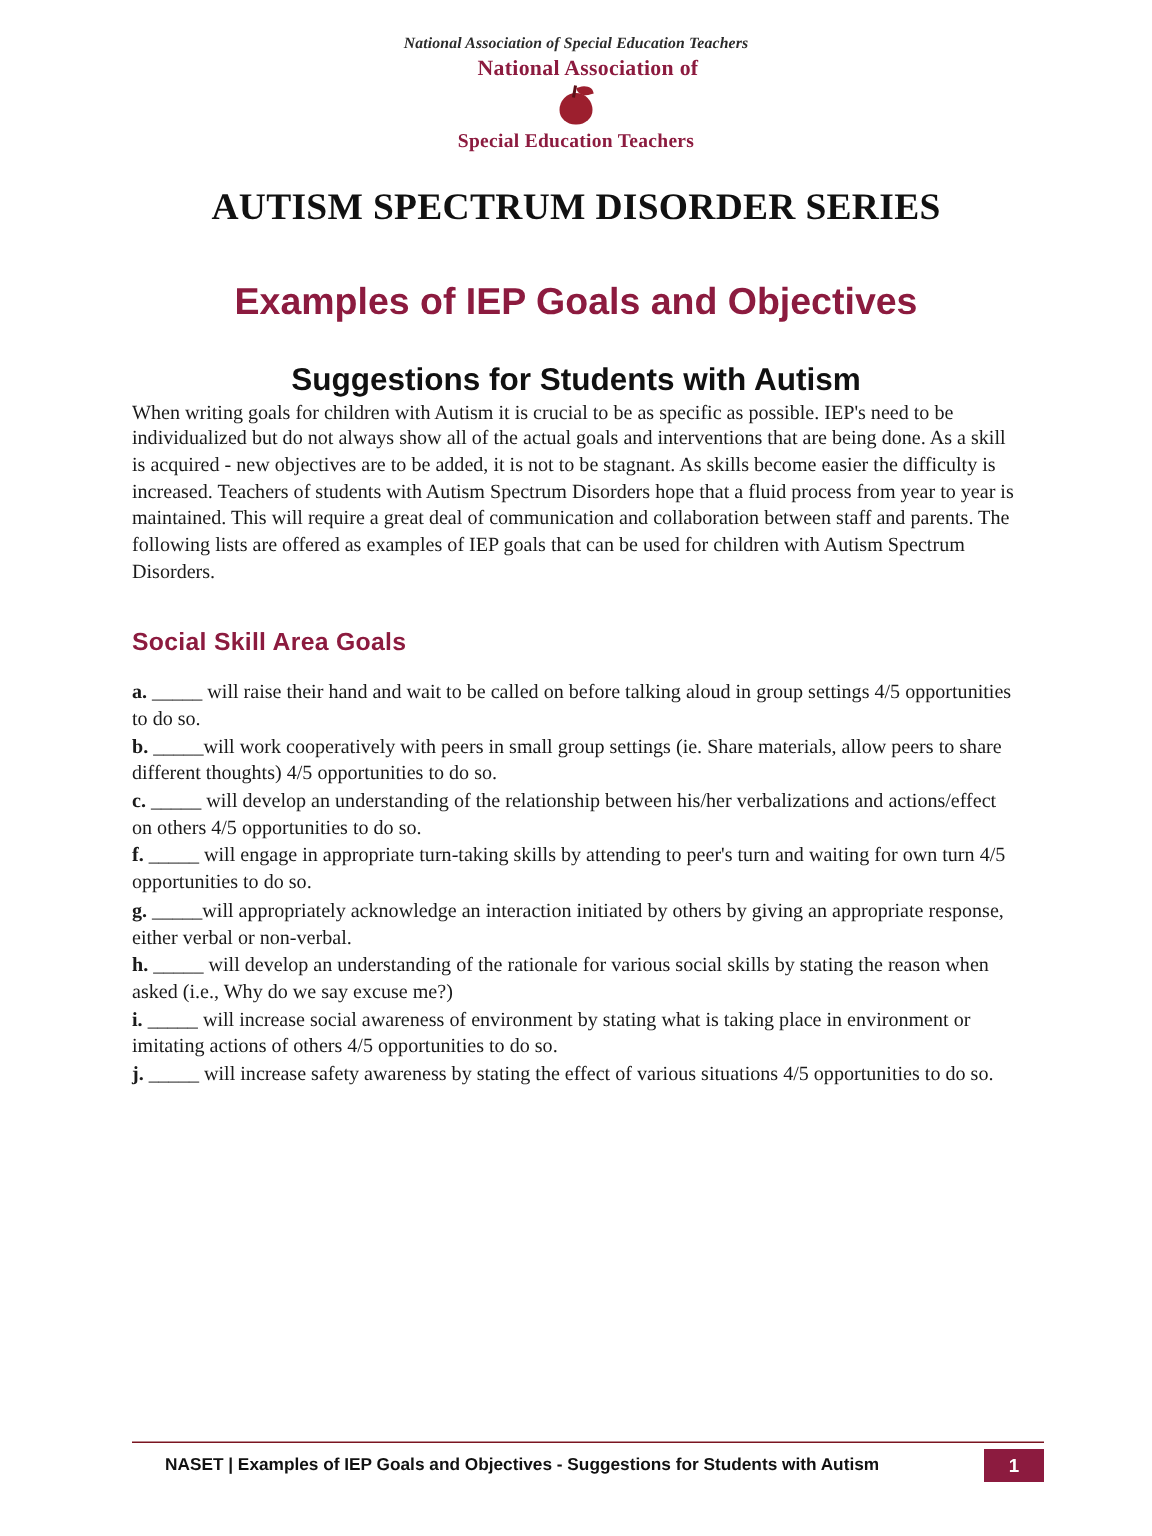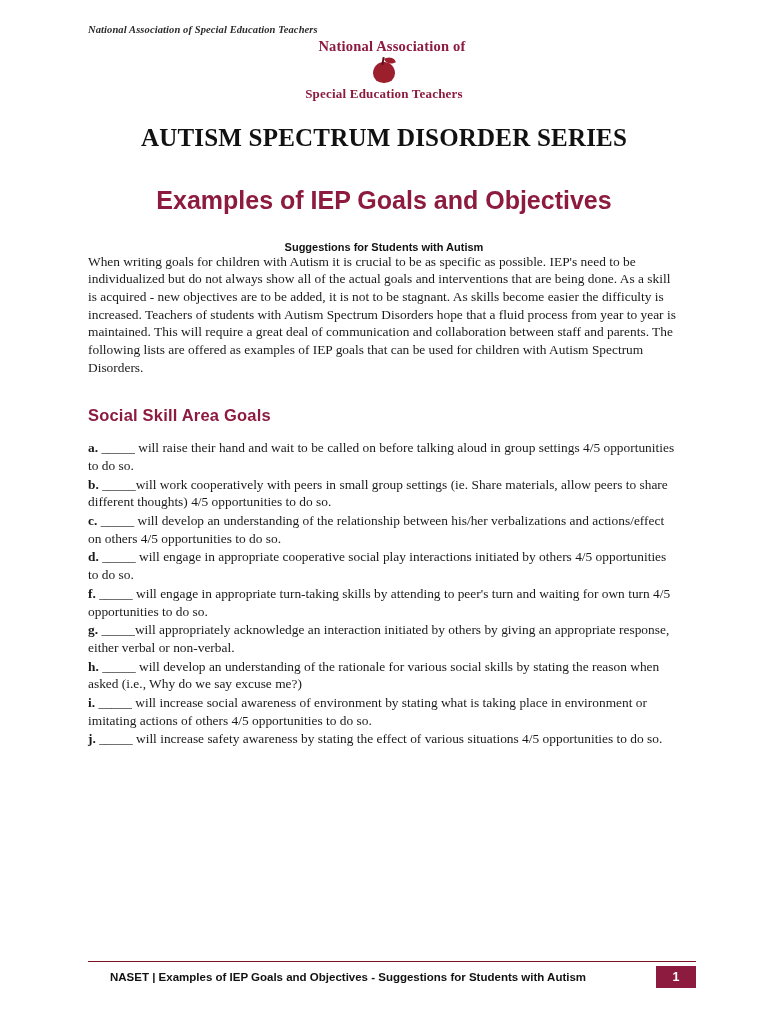--- a/index.html
+++ b/index.html
@@ -17,21 +17,21 @@
   }
   .page {
     width: 768px;
     height: 1024px;
     box-sizing: border-box;
     padding: 18px 88px 0 88px;
     position: relative;
   }
   
   .org-line {
-    text-align: left;
+    text-align: center;
     font-family: "Liberation Serif", serif;
     font-weight: bold;
     font-style: italic;
     font-size: 10.5px;
     color: #2b2b2b;
     letter-spacing: 0.1px;
     margin: 6px 0 4px 0;
   }
   .logo-wrap {
     text-align: center;
@@ -122,21 +122,21 @@
     font-family: "Liberation Sans", sans-serif;
     font-weight: bold;
     font-size: 25px;
     color: #8c1b3f;
     margin: 34px 0 0 0;
   }
   .doc-subtitle2 {
     text-align: center;
     font-family: "Liberation Sans", sans-serif;
     font-weight: bold;
-    font-size: 11px;
+    font-size: 21px;
     color: #111111;
     margin: 26px 0 0 0;
   }
   
   .section-heading {
     font-family: "Liberation Serif", serif;
     font-weight: bold;
     font-size: 17px;
     color: #8c1b3f;
     margin: 32px 0 12px 0;
@@ -237,21 +237,20 @@
 
   <p class="body-text">When writing goals for children with Autism it is crucial to be as specific as possible. IEP's need to be individualized but do not always show all of the actual goals and interventions that are being done. As a skill is acquired - new objectives are to be added, it is not to be stagnant. As skills become easier the difficulty is increased. Teachers of students with Autism Spectrum Disorders hope that a fluid process from year to year is maintained. This will require a great deal of communication and collaboration between staff and parents. The following lists are offered as examples of IEP goals that can be used for children with Autism Spectrum Disorders.</p>
 
   <h4 class="section-heading alt">Social Skill Area Goals</h4>
 
 
   <div class="benchmarks">
     <p class="benchmark"><span class="lbl">a.</span> <span>_____ will raise their hand and wait to be called on before talking aloud in group settings 4/5 opportunities to do so.</span></p>
     <p class="benchmark"><span class="lbl">b.</span> <span>_____will work cooperatively with peers in small group settings (ie. Share materials, allow peers to share different thoughts) 4/5 opportunities to do so.</span></p>
     <p class="benchmark"><span class="lbl">c.</span> <span>_____ will develop an understanding of the relationship between his/her verbalizations and actions/effect on others 4/5 opportunities to do so.</span></p>
-    <p class="benchmark"><span class="lbl">d.</span> <span>_____ will engage in appropriate cooperative social play interactions initiated by others 4/5 opportunities to do so.</span></p>
     <p class="benchmark"><span class="lbl">f.</span> <span>_____ will engage in appropriate turn-taking skills by attending to peer's turn and waiting for own turn 4/5 opportunities to do so.</span></p>
     <p class="benchmark"><span class="lbl">g.</span> <span>_____will appropriately acknowledge an interaction initiated by others by giving an appropriate response, either verbal or non-verbal.</span></p>
     <p class="benchmark"><span class="lbl">h.</span> <span>_____ will develop an understanding of the rationale for various social skills by stating the reason when asked (i.e., Why do we say excuse me?)</span></p>
     <p class="benchmark"><span class="lbl">i.</span> <span>_____ will increase social awareness of environment by stating what is taking place in environment or imitating actions of others 4/5 opportunities to do so.</span></p>
     <p class="benchmark"><span class="lbl">j.</span> <span>_____ will increase safety awareness by stating the effect of various situations 4/5 opportunities to do so.</span></p>
   </div>
 
   <div class="footer">
     <div class="footer-rule"></div>
     <div class="footer-row">

